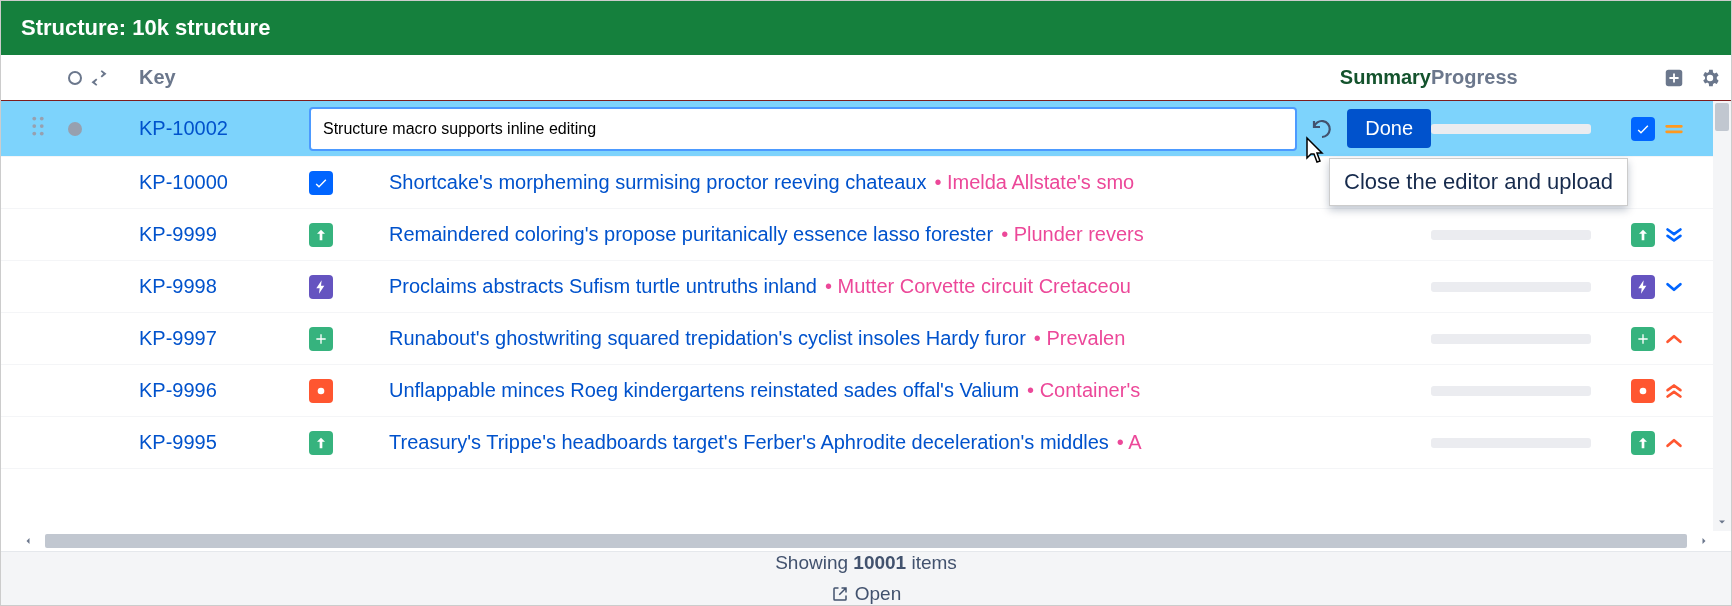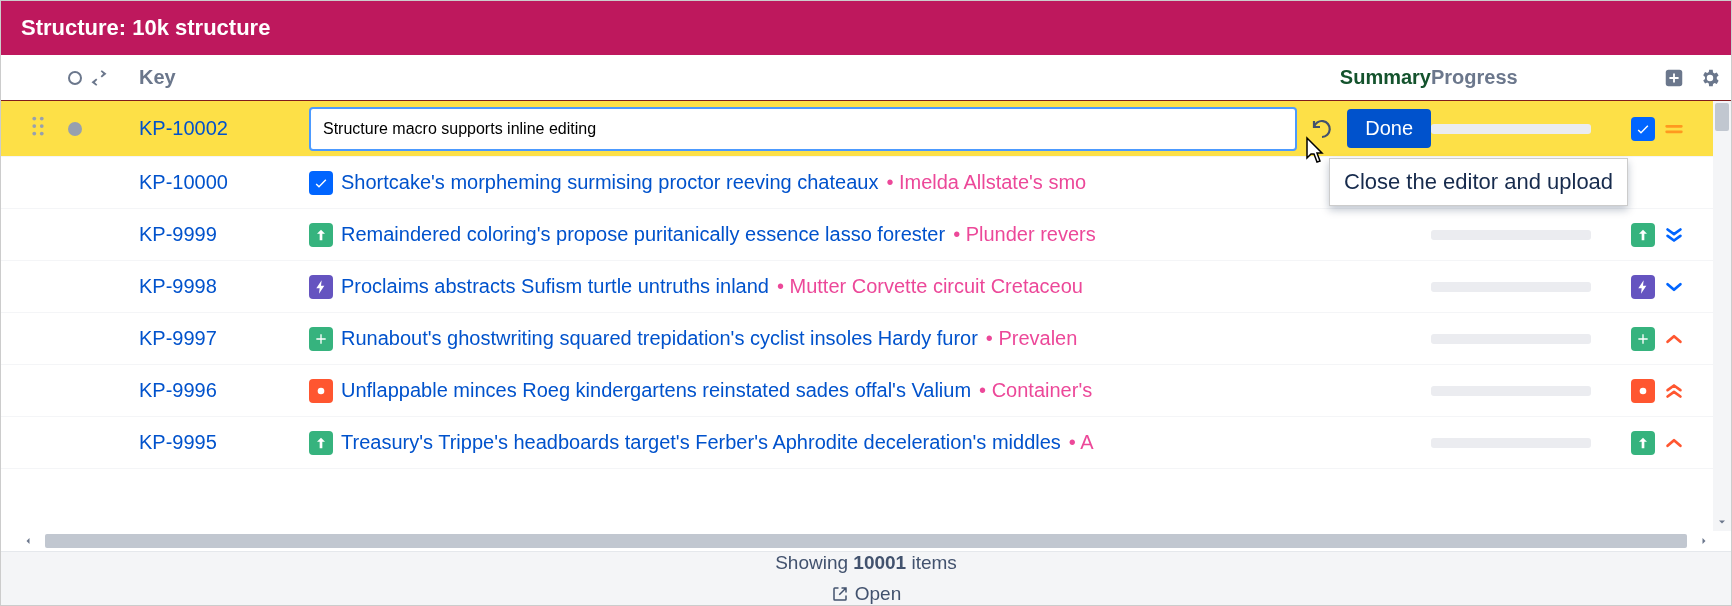--- a/index.html
+++ b/index.html
@@ -1,38 +1,38 @@
 <!DOCTYPE html>
 <html><head>
 <meta charset="utf-8">
 <style>
   * { box-sizing: border-box; margin: 0; padding: 0; }
   body { font-family: -apple-system, "Segoe UI", Arial, sans-serif; font-size: 18px; color: #172b4d; background: #fff; }
   .panel { width: 1732px; height: 606px; border: 1px solid #ccc; position: relative; overflow: hidden; background: #fff; }
-  .header-bar { background: #be185d; color: #fff; font-weight: 700; font-size: 22px; padding: 14px 20px; }
+  .header-bar { background: #15803d; color: #fff; font-weight: 700; font-size: 22px; padding: 14px 20px; }
   .col-headers { display: flex; align-items: center; height: 46px; padding: 0 10px 0 30px; border-bottom: 1px solid #7f1d1d; color: #6b778c; font-weight: 600; font-size: 20px; }
   .hdr-handle { width: 30px; }
   .hdr-status { width: 28px; display:flex; align-items:center; justify-content:center; }
   .hdr-swap { width: 40px; display:flex; align-items:center; }
   .hdr-key { width: 180px; padding-left: 10px; }
   .hdr-summary { flex: 1; color: #14532d; font-weight: 700; text-align: right; }
   .hdr-progress { width: 200px; }
   .hdr-actions { width: 90px; display:flex; align-items:center; justify-content:flex-end; gap: 14px; }
   .hdr-actions svg { fill: #6b778c; }
 
   .rows { position: relative; }
   .row { display:flex; align-items:center; height: 52px; padding: 0 10px 0 30px; border-bottom: 1px solid #f4f5f7; }
-  .row.editing { background: #fde047; height: 56px; }
+  .row.editing { background: #7dd3fc; height: 56px; }
   .cell-handle { width: 30px; color: #97a0af; }
   .cell-status { width: 28px; display:flex; align-items:center; justify-content:center; }
   .cell-swap { width: 40px; }
   .cell-key { width: 180px; padding-left:10px; }
   .cell-key a { color: #0052cc; text-decoration:none; font-size:20px; }
   .cell-summary { flex:1; display:flex; align-items:center; min-width:0; overflow:hidden; white-space:nowrap; font-size:20px; gap:8px; }
-  .cell-summary a { color: #0052cc; text-decoration:none; }
+  .cell-summary a { color: #0052cc; text-decoration:none;margin-left:48px; }
   .summary-secondary { color: #ec4899; }
   .cell-progress { width: 200px; }
   .progress-bar { width: 160px; height: 10px; background: #ebecf0; border-radius: 3px; }
   .cell-right { width: 90px; display:flex; align-items:center; justify-content:flex-start; gap: 8px; }
 
   .type-icon { width:24px; height:24px; border-radius:4px; display:inline-flex; align-items:center; justify-content:center; flex-shrink:0; }
   .type-check { background:#0065ff; }
   .type-arrow-up { background:#36b37e; }
   .type-bolt  { background:#6554c0; }
   .type-plus  { background:#36b37e; }

